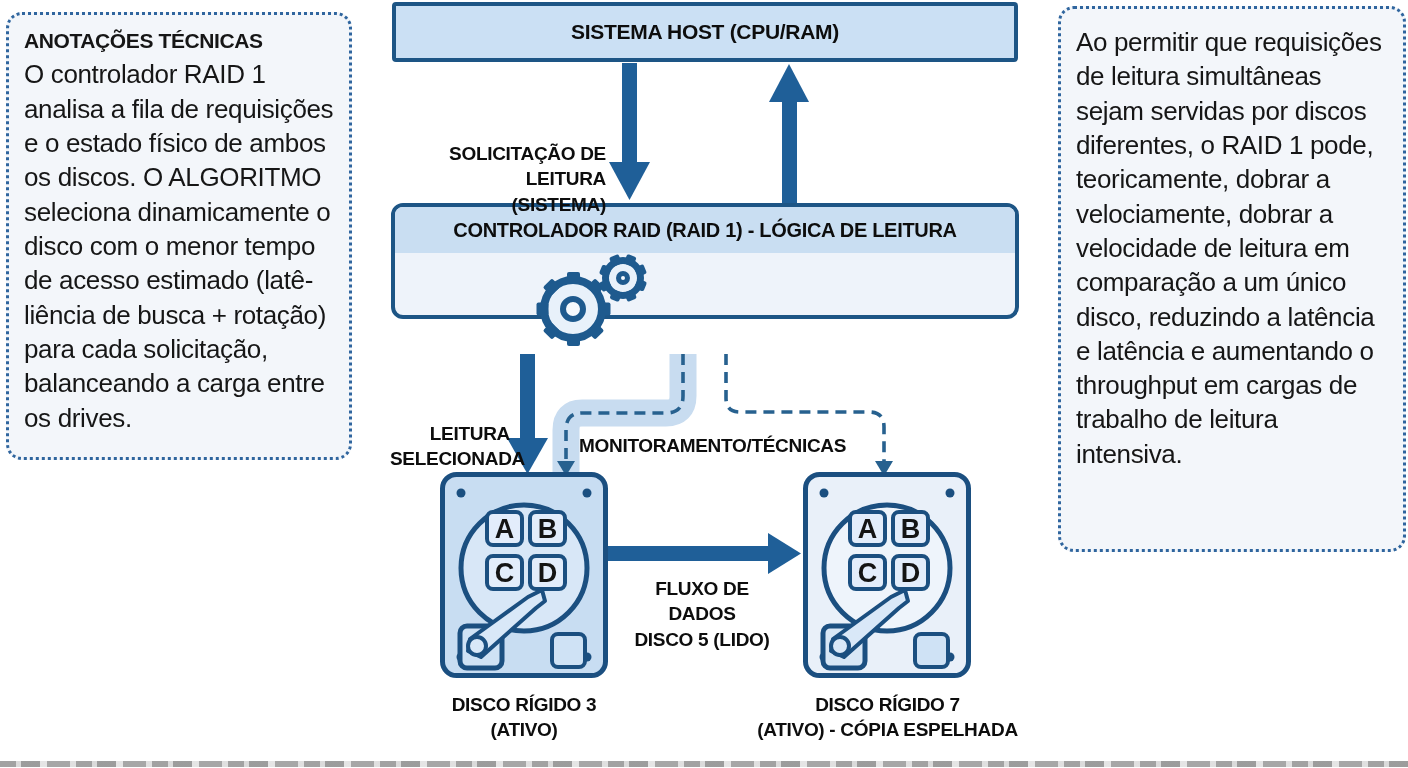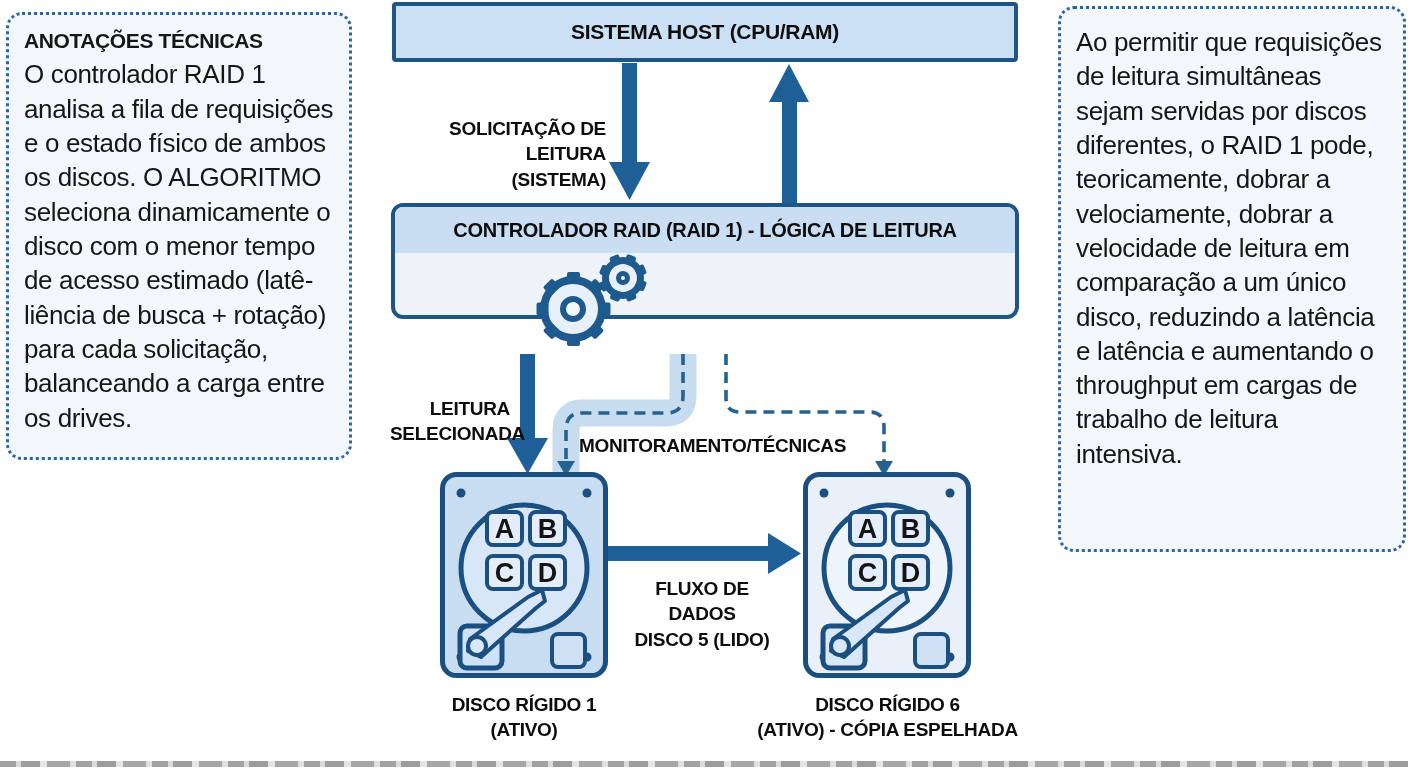--- a/index.html
+++ b/index.html
@@ -25,21 +25,21 @@
   .host-box{left:392px;top:2px;width:626px;height:60px;border-radius:4px;}
   .host-title{font-weight:bold;font-size:21px;letter-spacing:-0.3px;color:#0d0d0d;}
   .ctrl-box{left:391px;top:203px;width:628px;height:116px;border-radius:12px;background:#eef3fa;
     display:block;}
   .ctrl-header{height:46px;border-radius:8px 8px 0 0;background:#c9def2;
     display:flex;align-items:center;justify-content:center;}
   .ctrl-title{font-weight:bold;font-size:20px;letter-spacing:-0.3px;color:#0d0d0d;}
   
   .lbl{position:absolute;font-weight:bold;color:#0d0d0d;white-space:pre-line;
        line-height:1.34;letter-spacing:-0.3px;font-size:19px;}
-  .lbl.right{text-align:right;}
+  .lbl.right{text-align:right;margin-top:25px;}
   .lbl.center{text-align:center;}
   
   .gear{position:absolute;border-radius:50%;background:#e8f1fa;}
   .gear.big{left:540px;top:276px;width:50px;height:50px;border:8px solid #1e5a8e;}
   .gear.small{left:602px;top:257px;width:28px;height:28px;border:7px solid #1e5a8e;}
   .gear .tooth{position:absolute;left:50%;top:50%;background:#1e5a8e;border-radius:2px;}
   .gear.big .tooth{width:13px;height:12px;margin:-6px 0 0 -6.5px;transform:rotate(var(--a)) translateY(-31px);}
   .gear.small .tooth{width:10px;height:10px;margin:-5px 0 0 -5px;transform:rotate(var(--a)) translateY(-19px);}
   .gear .hub{position:absolute;left:50%;top:50%;border-radius:50%;background:#f5f9fd;border:6px solid #1e5a8e;}
   .gear.big .hub{width:14px;height:14px;margin:-13px 0 0 -13px;}
@@ -194,19 +194,19 @@
   <div class="lbl right" style="left:420px;top:116px;width:186px;">SOLICITAÇÃO DE
 LEITURA
 (SISTEMA)</div>
   <div class="lbl right" style="left:390px;top:396px;width:120px;">LEITURA
 SELECIONADA</div>
   <div class="lbl" style="left:579px;top:433px;width:300px;">MONITORAMENTO/TÉCNICAS</div>
   <div class="lbl center" style="left:612px;top:576px;width:180px;">FLUXO DE
 DADOS
 DISCO 5 (LIDO)</div>
 
-  <div class="lbl center" style="left:424px;top:692px;width:200px;">DISCO RÍGIDO 1
+  <div class="lbl center" style="left:424px;top:692px;width:200px;">DISCO RÍGIDO 3
 (ATIVO)</div>
-  <div class="lbl center" style="left:750px;top:692px;width:275px;">DISCO RÍGIDO 6
+  <div class="lbl center" style="left:750px;top:692px;width:275px;">DISCO RÍGIDO 7
 (ATIVO) - CÓPIA ESPELHADA</div>
 
   <div class="artifact"></div>
 </div>
 
 </body></html>

